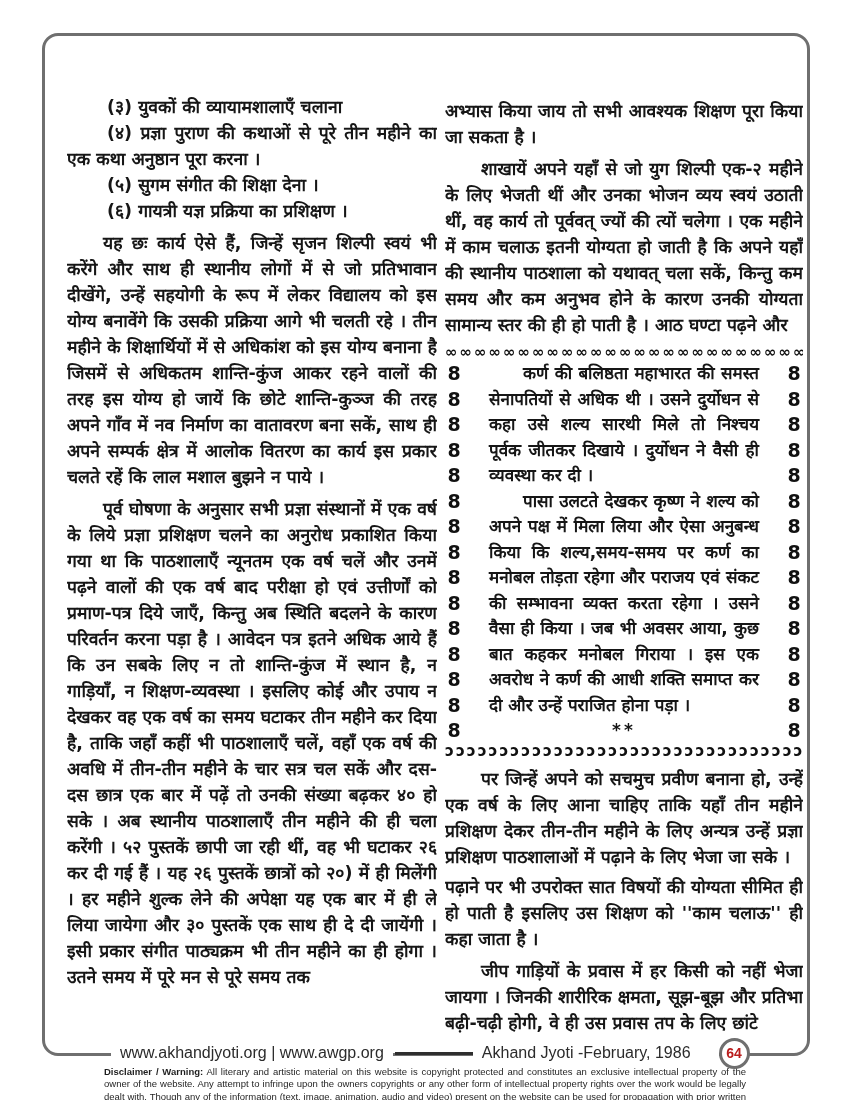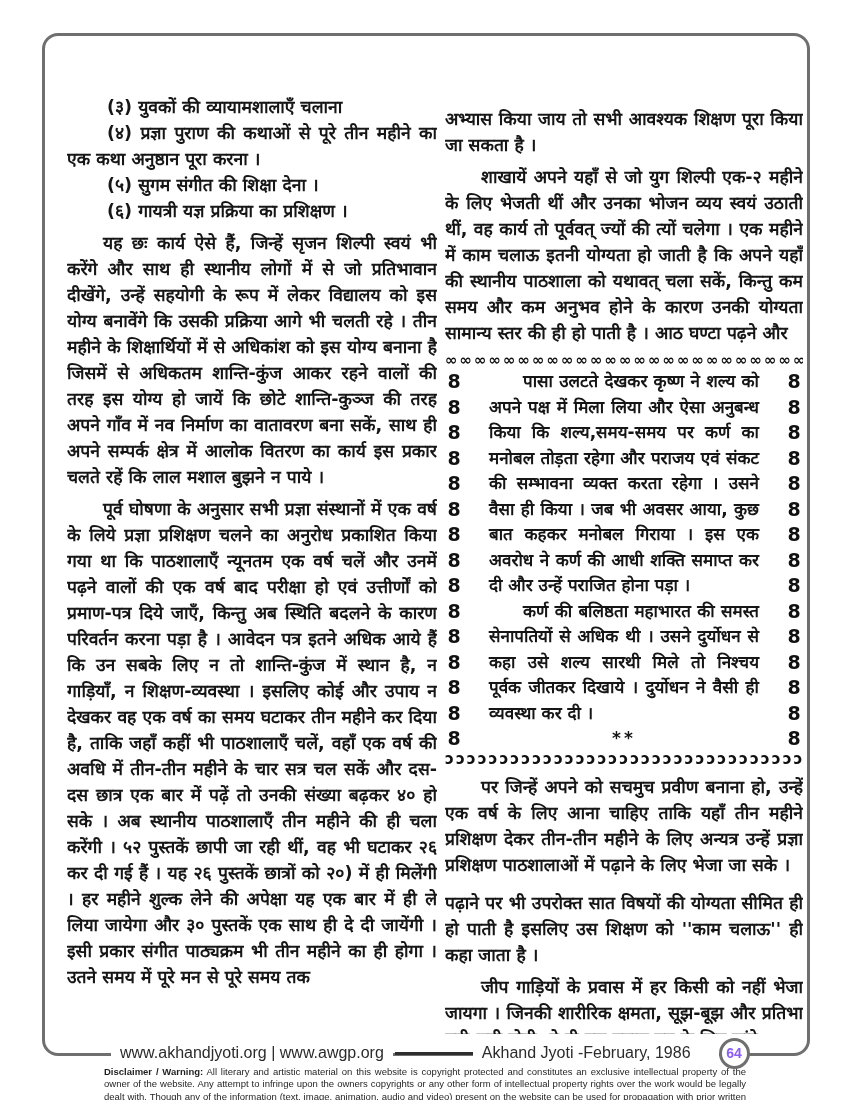--- a/index.html
+++ b/index.html
@@ -12,21 +12,21 @@
     border:3px solid #6f6f6f;border-radius:16px;background:#ffffff;
   }
   .col{
     position:absolute;top:58px;text-align:justify;font-weight:bold;
     font-size:17.5px;line-height:26px;height:940px;overflow:hidden;
   }
   .col-left{left:22px;width:370px;}
   .col-right{left:400px;width:358px;}
   .li{margin:0;text-indent:40px;}
   .para{margin:6px 0 0 0;text-indent:36px;}
-  .para.cont{text-indent:0;margin-top:12px;}
+  .para.cont{text-indent:0;margin-top:4px;}
   
   .story-box{margin:6px 0 4px 0;}
   .orn-row{
     white-space:nowrap;overflow:hidden;text-align:center;
     font-size:15px;line-height:17px;letter-spacing:2px;font-weight:bold;color:#111;
   }
   .box-body{display:flex;height:382px;overflow:hidden;gap:19px;}
   .orn-side{
     flex:none;width:18px;font-size:19px;line-height:25.5px;font-weight:bold;
     word-break:break-all;text-align:center;color:#111;overflow:hidden;
@@ -43,21 +43,21 @@
   .f-spacer-right{width:82px;flex:none;}
   .f-grow{flex:1;display:flex;align-items:center;}
   .dark-seg{width:78px;height:3px;background:#2e2e2e;flex:none;margin-left:2px;}
   .site-text,.journal-text{
     background:#ffffff;padding:0 9px;font-size:16px;color:#2b2b2b;white-space:nowrap;
   }
   .journal-text{padding-right:28px;}
   .page-badge{
     flex:none;width:25px;height:25px;border:3px solid #6f6f6f;border-radius:50%;
     background:#ffffff;display:flex;align-items:center;justify-content:center;
-    font-size:14px;font-weight:bold;color:#8b5cf6;z-index:2;
+    font-size:14px;font-weight:bold;color:#b91c1c;z-index:2;
   }
   .disclaimer{
     position:absolute;left:104px;width:642px;top:1066px;
     font-family:"Liberation Sans",sans-serif;font-size:9.5px;line-height:12.3px;
     text-align:justify;color:#1f1f1f;
   }
   .disclaimer b{font-weight:bold;}
 </style>
 </head>
 <body>
@@ -75,22 +75,22 @@
 
   <div class="col col-right">
     <p class="para cont">अभ्यास किया जाय तो सभी आवश्यक शिक्षण पूरा किया जा सकता है ।</p>
     <p class="para">शाखायें अपने यहाँ से जो युग शिल्पी एक-२ महीने के लिए भेजती थीं और उनका भोजन व्यय स्वयं उठाती थीं, वह कार्य तो पूर्ववत् ज्यों की त्यों चलेगा ।  एक महीने में काम चलाऊ इतनी योग्यता हो जाती है कि अपने यहाँ की स्थानीय पाठशाला को यथावत् चला सकें, किन्तु कम समय और कम अनुभव होने के कारण उनकी योग्यता सामान्य स्तर की ही हो पाती है । आठ घण्टा पढ़ने और</p>
 
     <div class="story-box">
       <div class="orn-row">∞∞∞∞∞∞∞∞∞∞∞∞∞∞∞∞∞∞∞∞∞∞∞∞∞∞∞∞</div>
       <div class="box-body">
         <div class="orn-side">888888888888888</div>
         <div class="box-text">
+          <p>कर्ण की बलिष्ठता महाभारत की समस्त सेनापतियों से अधिक थी ।  उसने दुर्योधन से कहा उसे शल्य सारथी मिले तो निश्चय पूर्वक जीतकर दिखाये । दुर्योधन ने वैसी ही व्यवस्था कर दी ।</p>
           <p>पासा उलटते देखकर कृष्ण ने शल्य को अपने पक्ष में मिला लिया और ऐसा अनुबन्ध किया कि शल्य,समय-समय पर कर्ण का मनोबल तोड़ता रहेगा और पराजय एवं संकट की सम्भावना व्यक्त करता रहेगा । उसने वैसा ही किया । जब भी अवसर आया, कुछ बात कहकर मनोबल गिराया । इस एक अवरोध ने कर्ण की आधी शक्ति समाप्त कर दी और उन्हें पराजित होना पड़ा ।</p>
-          <p>कर्ण की बलिष्ठता महाभारत की समस्त सेनापतियों से अधिक थी ।  उसने दुर्योधन से कहा उसे शल्य सारथी मिले तो निश्चय पूर्वक जीतकर दिखाये । दुर्योधन ने वैसी ही व्यवस्था कर दी ।</p>
           <div class="box-mark">**</div>
         </div>
         <div class="orn-side">888888888888888</div>
       </div>
       <div class="orn-row">ɔɔɔɔɔɔɔɔɔɔɔɔɔɔɔɔɔɔɔɔɔɔɔɔɔɔɔɔɔɔɔɔɔɔɔɔɔɔɔɔ</div>
     </div>
 
     <p class="para">पर जिन्हें अपने को सचमुच प्रवीण बनाना हो, उन्हें एक वर्ष के लिए आना चाहिए ताकि यहाँ तीन महीने प्रशिक्षण देकर तीन-तीन महीने के लिए अन्यत्र उन्हें प्रज्ञा प्रशिक्षण पाठशालाओं में पढ़ाने के लिए भेजा जा सके ।</p>
     <p class="para cont">पढ़ाने पर भी उपरोक्त सात विषयों की योग्यता सीमित ही हो पाती है इसलिए उस शिक्षण को ''काम चलाऊ'' ही कहा जाता है ।</p>
     <p class="para">जीप गाड़ियों के प्रवास में हर किसी को नहीं भेजा जायगा । जिनकी शारीरिक क्षमता, सूझ-बूझ और प्रतिभा बढ़ी-चढ़ी होगी, वे ही उस प्रवास तप के लिए छांटे</p>

